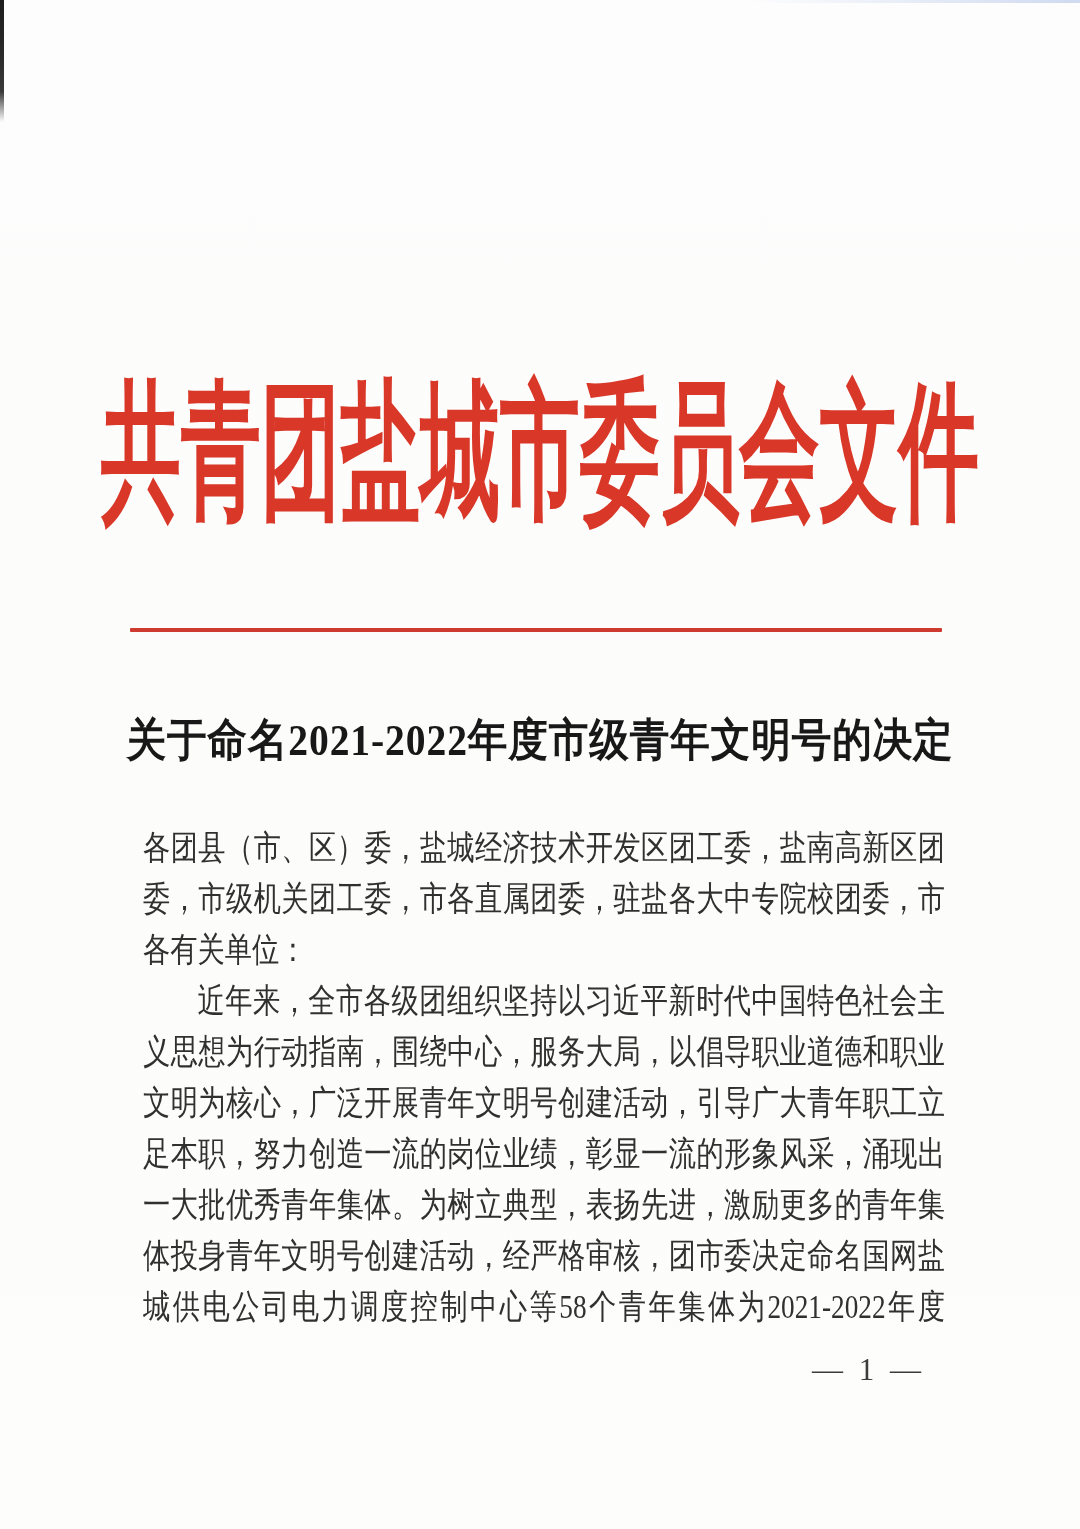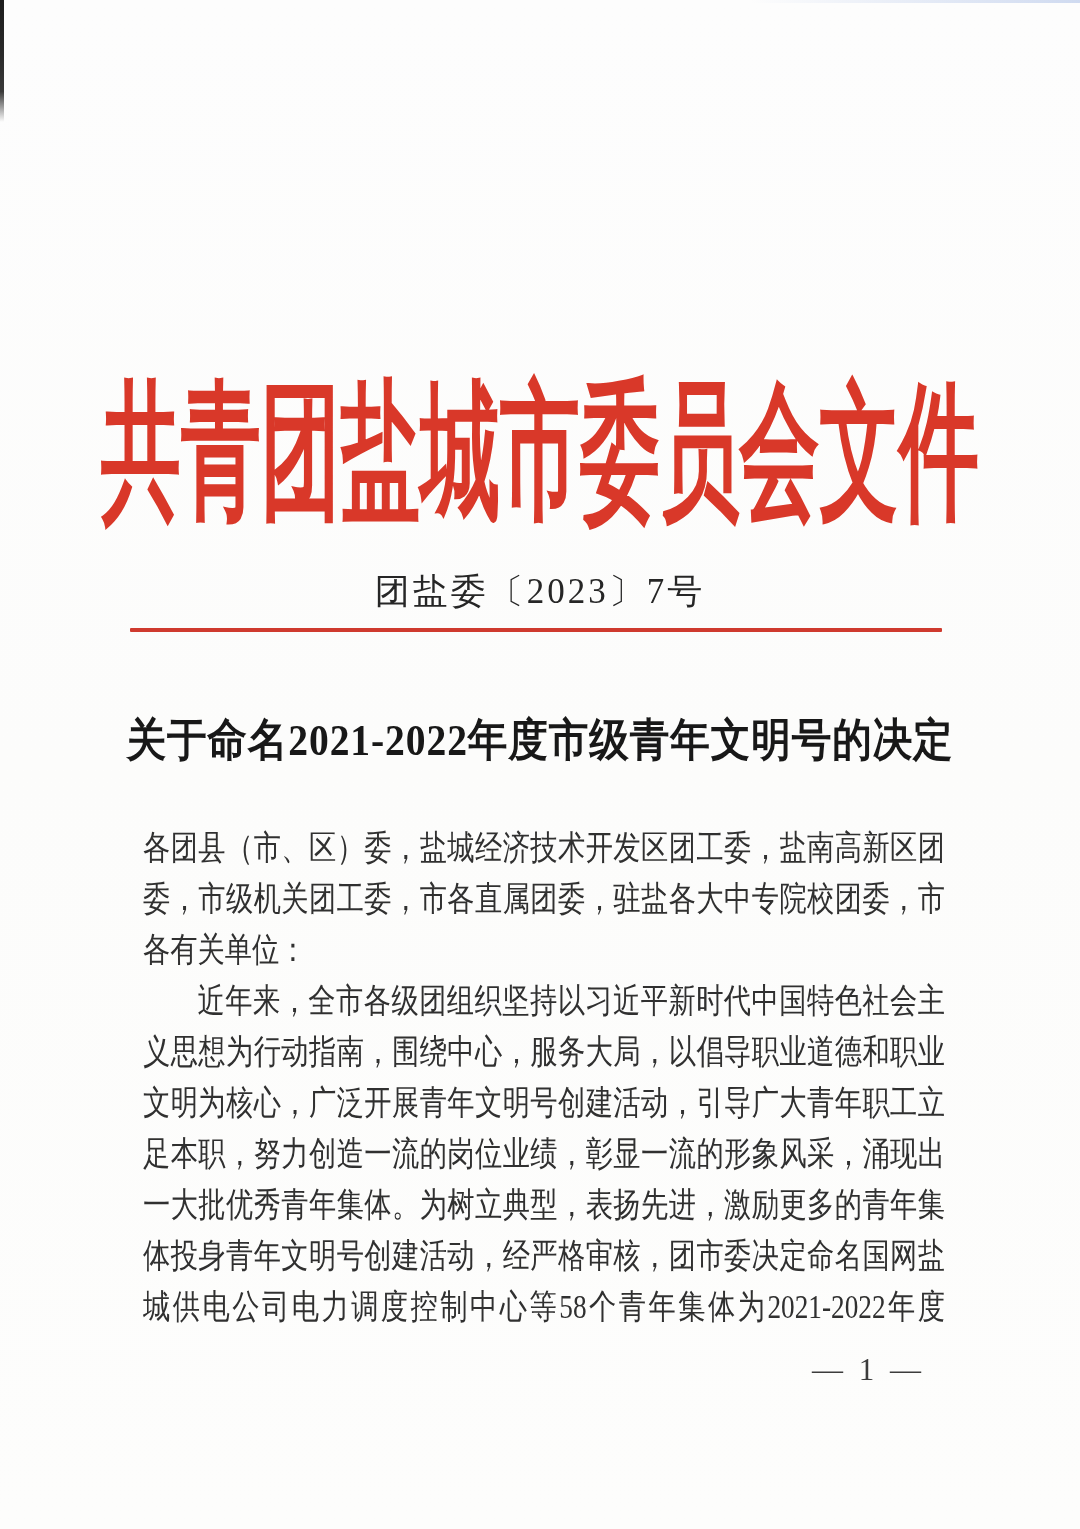--- a/index.html
+++ b/index.html
@@ -123,21 +123,20 @@
 </head>
 <body>
 
 <div class="page">
 
   <div class="scan-artifact"></div>
   <div class="scan-artifact-top"></div>
 
   <div class="org-title" style="color: rgb(217, 56, 41);">共青团盐城市委员会文件</div>
 
-  <div class="doc-number">团盐委〔2023〕7号</div>
 
   <div class="divider" style="background: rgb(207, 58, 46);"></div>
 
   <h1 class="doc-title">关于命名2021-2022年度市级青年文明号的决定</h1>
 
   <div class="body-block">
     <p class="line">各团县（市、区）委，盐城经济技术开发区团工委，盐南高新区团</p>
     <p class="line">委，市级机关团工委，市各直属团委，驻盐各大中专院校团委，市</p>
     <p class="line para-end">各有关单位：</p>
     <p class="line indent">近年来，全市各级团组织坚持以习近平新时代中国特色社会主</p>

